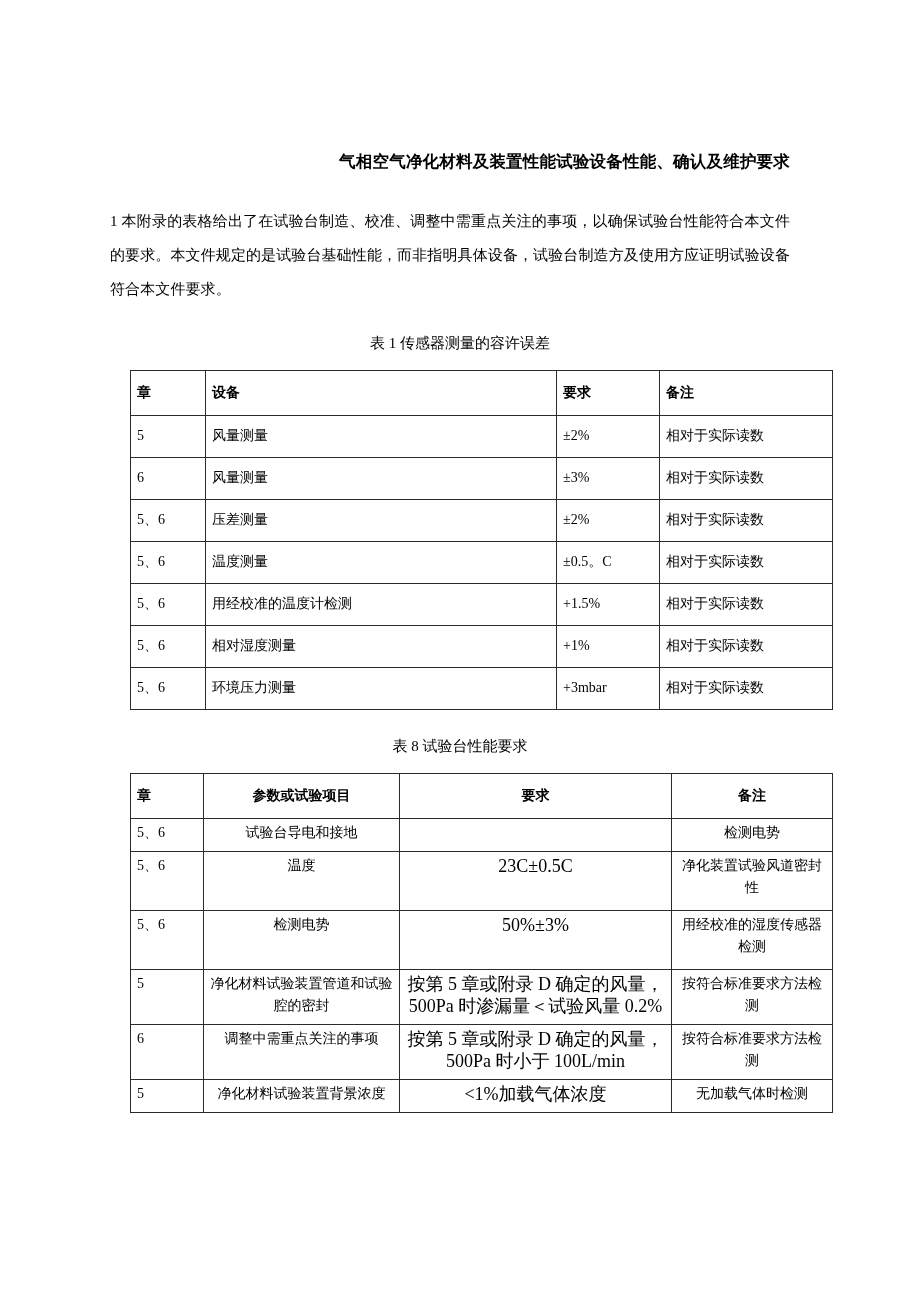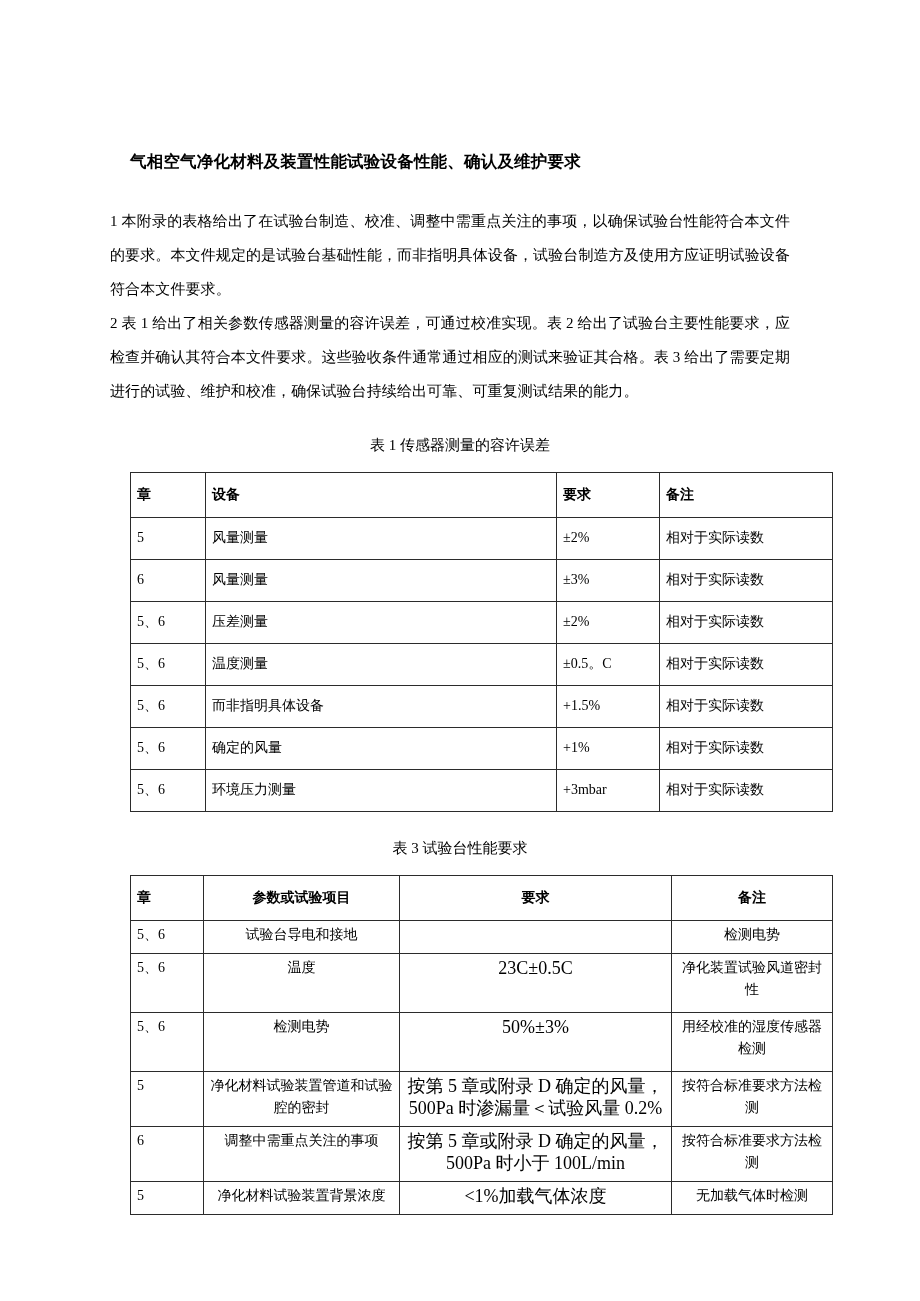--- a/index.html
+++ b/index.html
@@ -29,21 +29,21 @@
     top: 0;
     width: 660px;
   }
 
   
   .doc-title {
     margin: 0;
     padding-top: 152px;
     font-size: 16.5px;
     font-weight: bold;
-    text-align: left;
+    text-align: right;
     letter-spacing: 0.2px;
     line-height: 1.2;
   }
 
   
   .para {
     margin: 0;
     font-size: 15px;
     line-height: 34px;
     text-align: justify;
@@ -106,21 +106,20 @@
 </head>
 <body>
 
 <div class="page">
   <div class="content">
 
     <h1 class="doc-title">气相空气净化材料及装置性能试验设备性能、确认及维护要求</h1>
 
     <p class="para" id="para-1">1 本附录的表格给出了在试验台制造、校准、调整中需重点关注的事项，以确保试验台性能符合本文件的要求。本文件规定的是试验台基础性能，而非指明具体设备，试验台制造方及使用方应证明试验设备符合本文件要求。</p>
 
-    <p class="para" id="para-2">2 表 1 给出了相关参数传感器测量的容许误差，可通过校准实现。表 2 给出了试验台主要性能要求，应检查并确认其符合本文件要求。这些验收条件通常通过相应的测试来验证其合格。表 3 给出了需要定期进行的试验、维护和校准，确保试验台持续给出可靠、可重复测试结果的能力。</p>
 
     <div class="table-caption" id="caption-1">表 1 传感器测量的容许误差</div>
 
     <table class="doc-table" id="table-1">
       <thead>
         <tr>
           <th class="c-chapter">章</th>
           <th class="c-device">设备</th>
           <th class="c-req">要求</th>
           <th class="c-note">备注</th>
@@ -146,40 +145,40 @@
           <td class="c-note">相对于实际读数</td>
         </tr>
         <tr>
           <td class="c-chapter">5、6</td>
           <td class="c-device">温度测量</td>
           <td class="c-req">±0.5。C</td>
           <td class="c-note">相对于实际读数</td>
         </tr>
         <tr>
           <td class="c-chapter">5、6</td>
-          <td class="c-device">而非指明具体设备</td>
+          <td class="c-device">用经校准的温度计检测</td>
           <td class="c-req">+1.5%</td>
           <td class="c-note">相对于实际读数</td>
         </tr>
         <tr>
           <td class="c-chapter">5、6</td>
-          <td class="c-device">确定的风量</td>
+          <td class="c-device">相对湿度测量</td>
           <td class="c-req">+1%</td>
           <td class="c-note">相对于实际读数</td>
         </tr>
         <tr>
           <td class="c-chapter">5、6</td>
           <td class="c-device">环境压力测量</td>
           <td class="c-req">+3mbar</td>
           <td class="c-note">相对于实际读数</td>
         </tr>
       </tbody>
     </table>
 
-    <div class="table-caption" id="caption-2">表 3 试验台性能要求</div>
+    <div class="table-caption" id="caption-2">表 8 试验台性能要求</div>
 
     <table class="doc-table" id="table-2">
       <thead>
         <tr>
           <th class="c-chapter">章</th>
           <th class="c-param">参数或试验项目</th>
           <th class="c-req">要求</th>
           <th class="c-note">备注</th>
         </tr>
       </thead>

